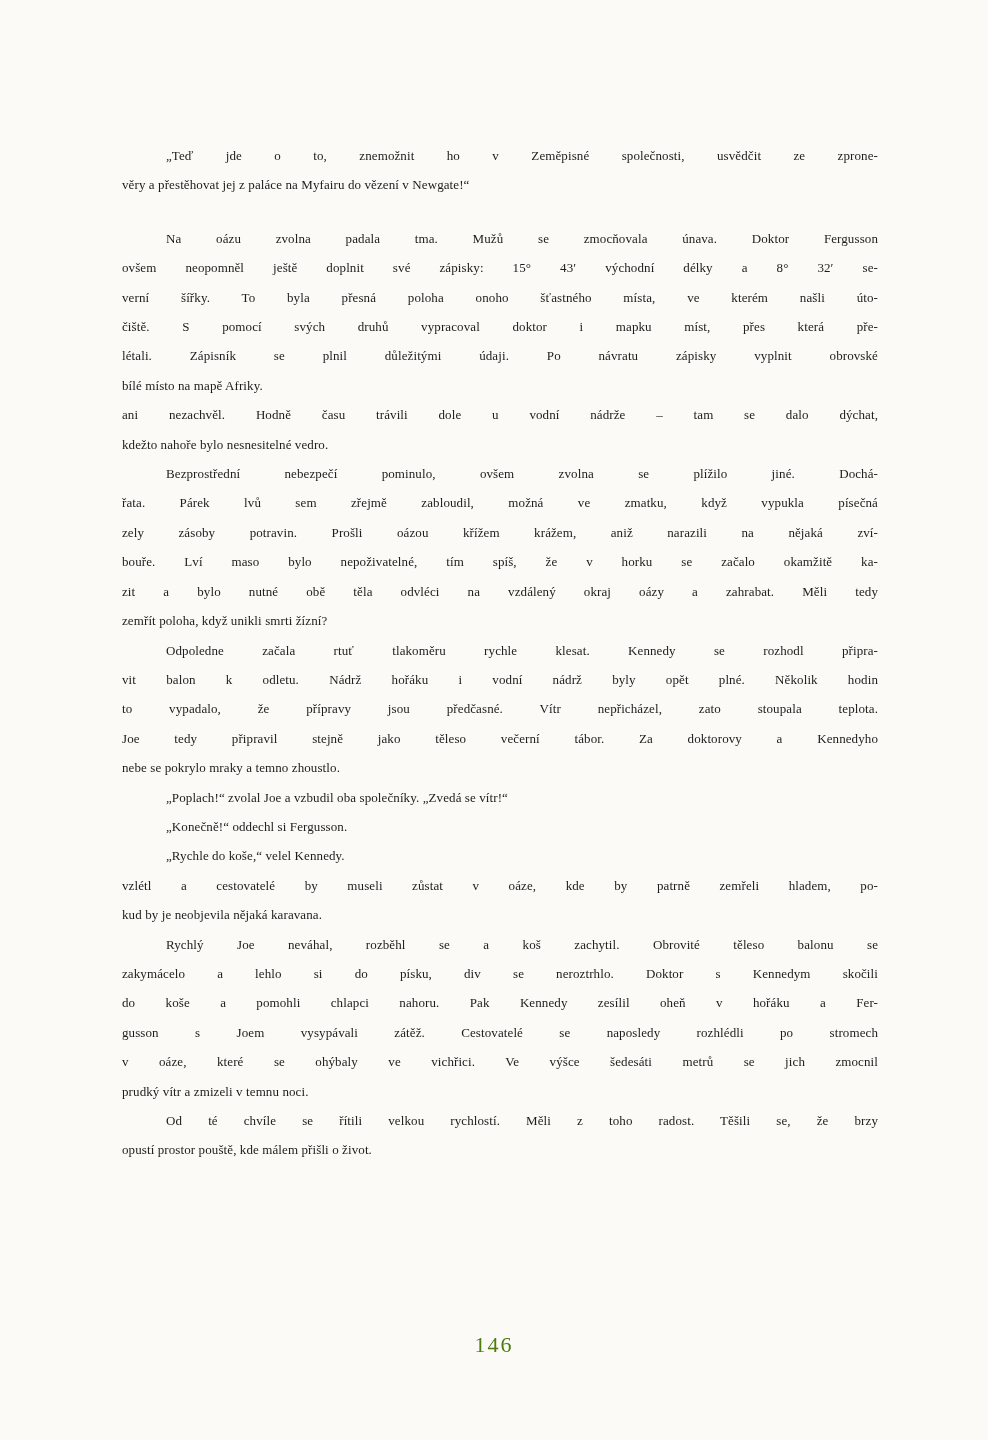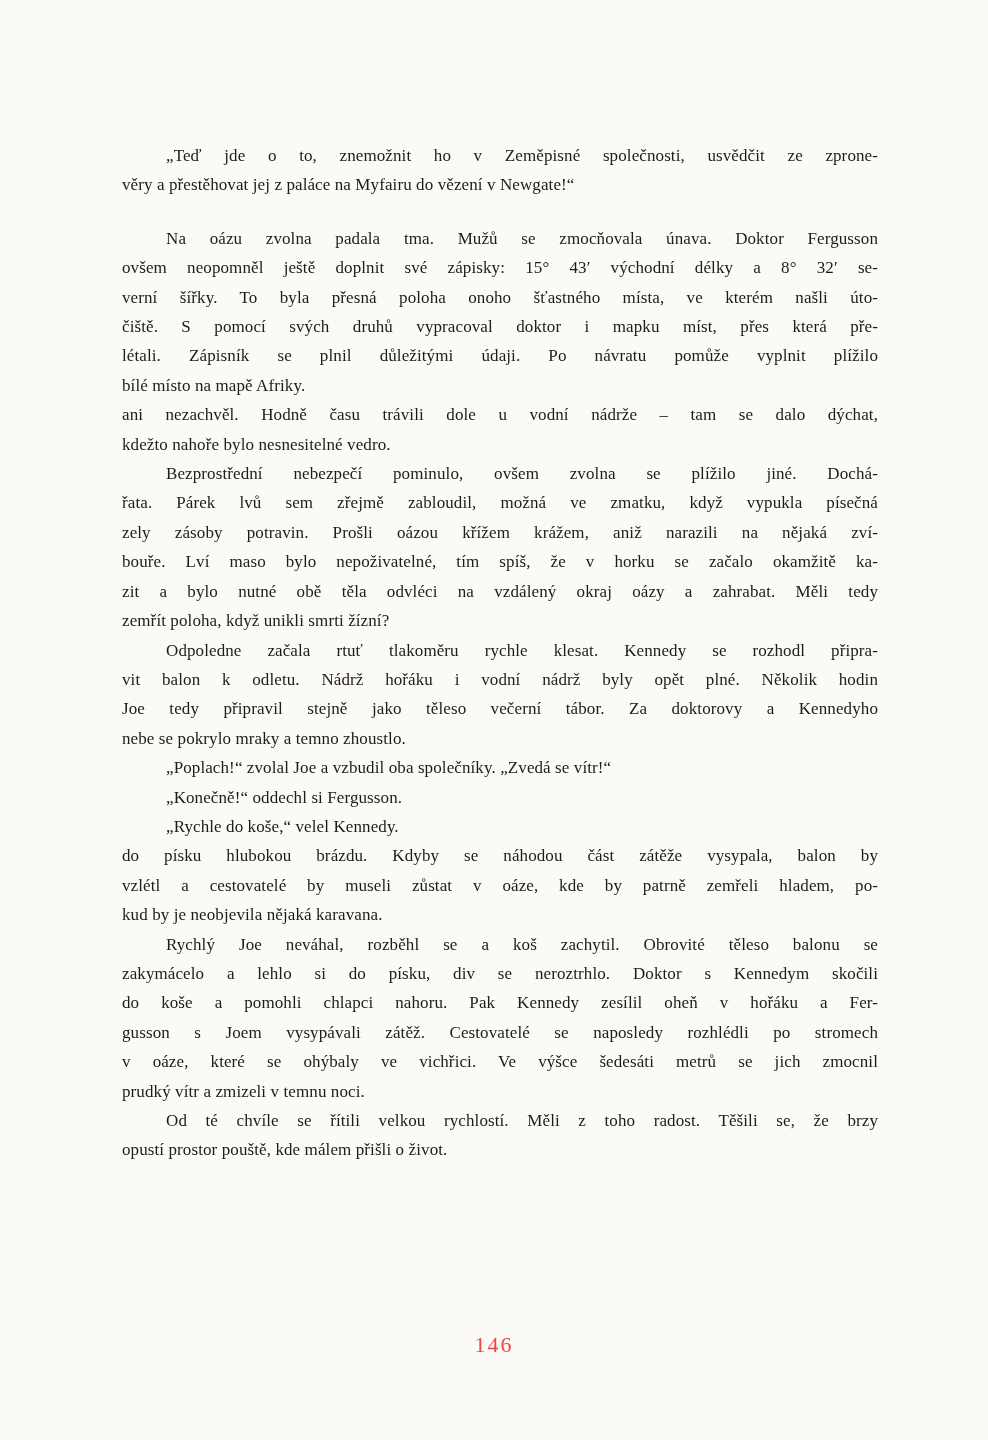--- a/index.html
+++ b/index.html
@@ -26,21 +26,21 @@
     width: 756px;
   }
   .para {
     margin: 0;
     padding: 0;
   }
   .para.gap {
     margin-top: 24px;
   }
   .line {
-    font-size: 17px;
+    font-size: 13px;
     line-height: 29.4px;
     text-align: justify;
     text-align-last: justify;
     white-space: normal;
     letter-spacing: 0.1px;
   }
   .line.first {
     text-indent: 44px;
   }
   .line.final {
@@ -48,69 +48,69 @@
   }
   .page-number {
     position: absolute;
     top: 1330px;
     left: 0;
     width: 988px;
     text-align: center;
     font-size: 22px;
     line-height: 30px;
     letter-spacing: 2px;
-    color: #ef4444;
+    color: #4d7c0f;
   }
 </style>
 </head>
 <body>
 
 <div class="page">
   <div class="text-block">
       <div class="para">
         <div class="line first">„Teď jde o to, znemožnit ho v Zeměpisné společnosti, usvědčit ze zprone-</div>
         <div class="line final">věry a přestěhovat jej z paláce na Myfairu do vězení v Newgate!“</div>
       </div>
       <div class="para gap">
         <div class="line first">Na oázu zvolna padala tma. Mužů se zmocňovala únava. Doktor Fergusson</div>
         <div class="line">ovšem neopomněl ještě doplnit své zápisky: 15° 43′ východní délky a 8° 32′ se-</div>
         <div class="line">verní šířky. To byla přesná poloha onoho šťastného místa, ve kterém našli úto-</div>
         <div class="line">čiště. S pomocí svých druhů vypracoval doktor i mapku míst, přes která pře-</div>
-        <div class="line">létali. Zápisník se plnil důležitými údaji. Po návratu pomůže vyplnit plížilo</div>
+        <div class="line">létali. Zápisník se plnil důležitými údaji. Po návratu zápisky vyplnit obrovské</div>
         <div class="line final">bílé místo na mapě Afriky.</div>
       </div>
       <div class="para">
         <div class="line">ani nezachvěl. Hodně času trávili dole u vodní nádrže – tam se dalo dýchat,</div>
         <div class="line final">kdežto nahoře bylo nesnesitelné vedro.</div>
       </div>
       <div class="para">
         <div class="line first">Bezprostřední nebezpečí pominulo, ovšem zvolna se plížilo jiné. Dochá-</div>
         <div class="line">řata. Párek lvů sem zřejmě zabloudil, možná ve zmatku, když vypukla písečná</div>
         <div class="line">zely zásoby potravin. Prošli oázou křížem krážem, aniž narazili na nějaká zví-</div>
         <div class="line">bouře. Lví maso bylo nepoživatelné, tím spíš, že v horku se začalo okamžitě ka-</div>
         <div class="line">zit a bylo nutné obě těla odvléci na vzdálený okraj oázy a zahrabat. Měli tedy</div>
         <div class="line final">zemřít poloha, když unikli smrti žízní?</div>
       </div>
       <div class="para">
         <div class="line first">Odpoledne začala rtuť tlakoměru rychle klesat. Kennedy se rozhodl připra-</div>
         <div class="line">vit balon k odletu. Nádrž hořáku i vodní nádrž byly opět plné. Několik hodin</div>
+        <div class="line">to vypadalo, že přípravy jsou předčasné. Vítr nepřicházel, zato stoupala teplota.</div>
         <div class="line">Joe tedy připravil stejně jako těleso večerní tábor. Za doktorovy a Kennedyho</div>
         <div class="line final">nebe se pokrylo mraky a temno zhoustlo.</div>
       </div>
       <div class="para">
         <div class="line first final">„Poplach!“ zvolal Joe a vzbudil oba společníky. „Zvedá se vítr!“</div>
       </div>
       <div class="para">
         <div class="line first final">„Konečně!“ oddechl si Fergusson.</div>
       </div>
       <div class="para">
         <div class="line first final">„Rychle do koše,“ velel Kennedy.</div>
       </div>
       <div class="para">
-        <div class="line">do písku hlubokou brázdu. Kdyby se náhodou část zátěže vysypala, balon by</div>
         <div class="line">vzlétl a cestovatelé by museli zůstat v oáze, kde by patrně zemřeli hladem, po-</div>
         <div class="line final">kud by je neobjevila nějaká karavana.</div>
       </div>
       <div class="para">
         <div class="line first">Rychlý Joe neváhal, rozběhl se a koš zachytil. Obrovité těleso balonu se</div>
         <div class="line">zakymácelo a lehlo si do písku, div se neroztrhlo. Doktor s Kennedym skočili</div>
         <div class="line">do koše a pomohli chlapci nahoru. Pak Kennedy zesílil oheň v hořáku a Fer-</div>
         <div class="line">gusson s Joem vysypávali zátěž. Cestovatelé se naposledy rozhlédli po stromech</div>
         <div class="line">v oáze, které se ohýbaly ve vichřici. Ve výšce šedesáti metrů se jich zmocnil</div>
         <div class="line final">prudký vítr a zmizeli v temnu noci.</div>

